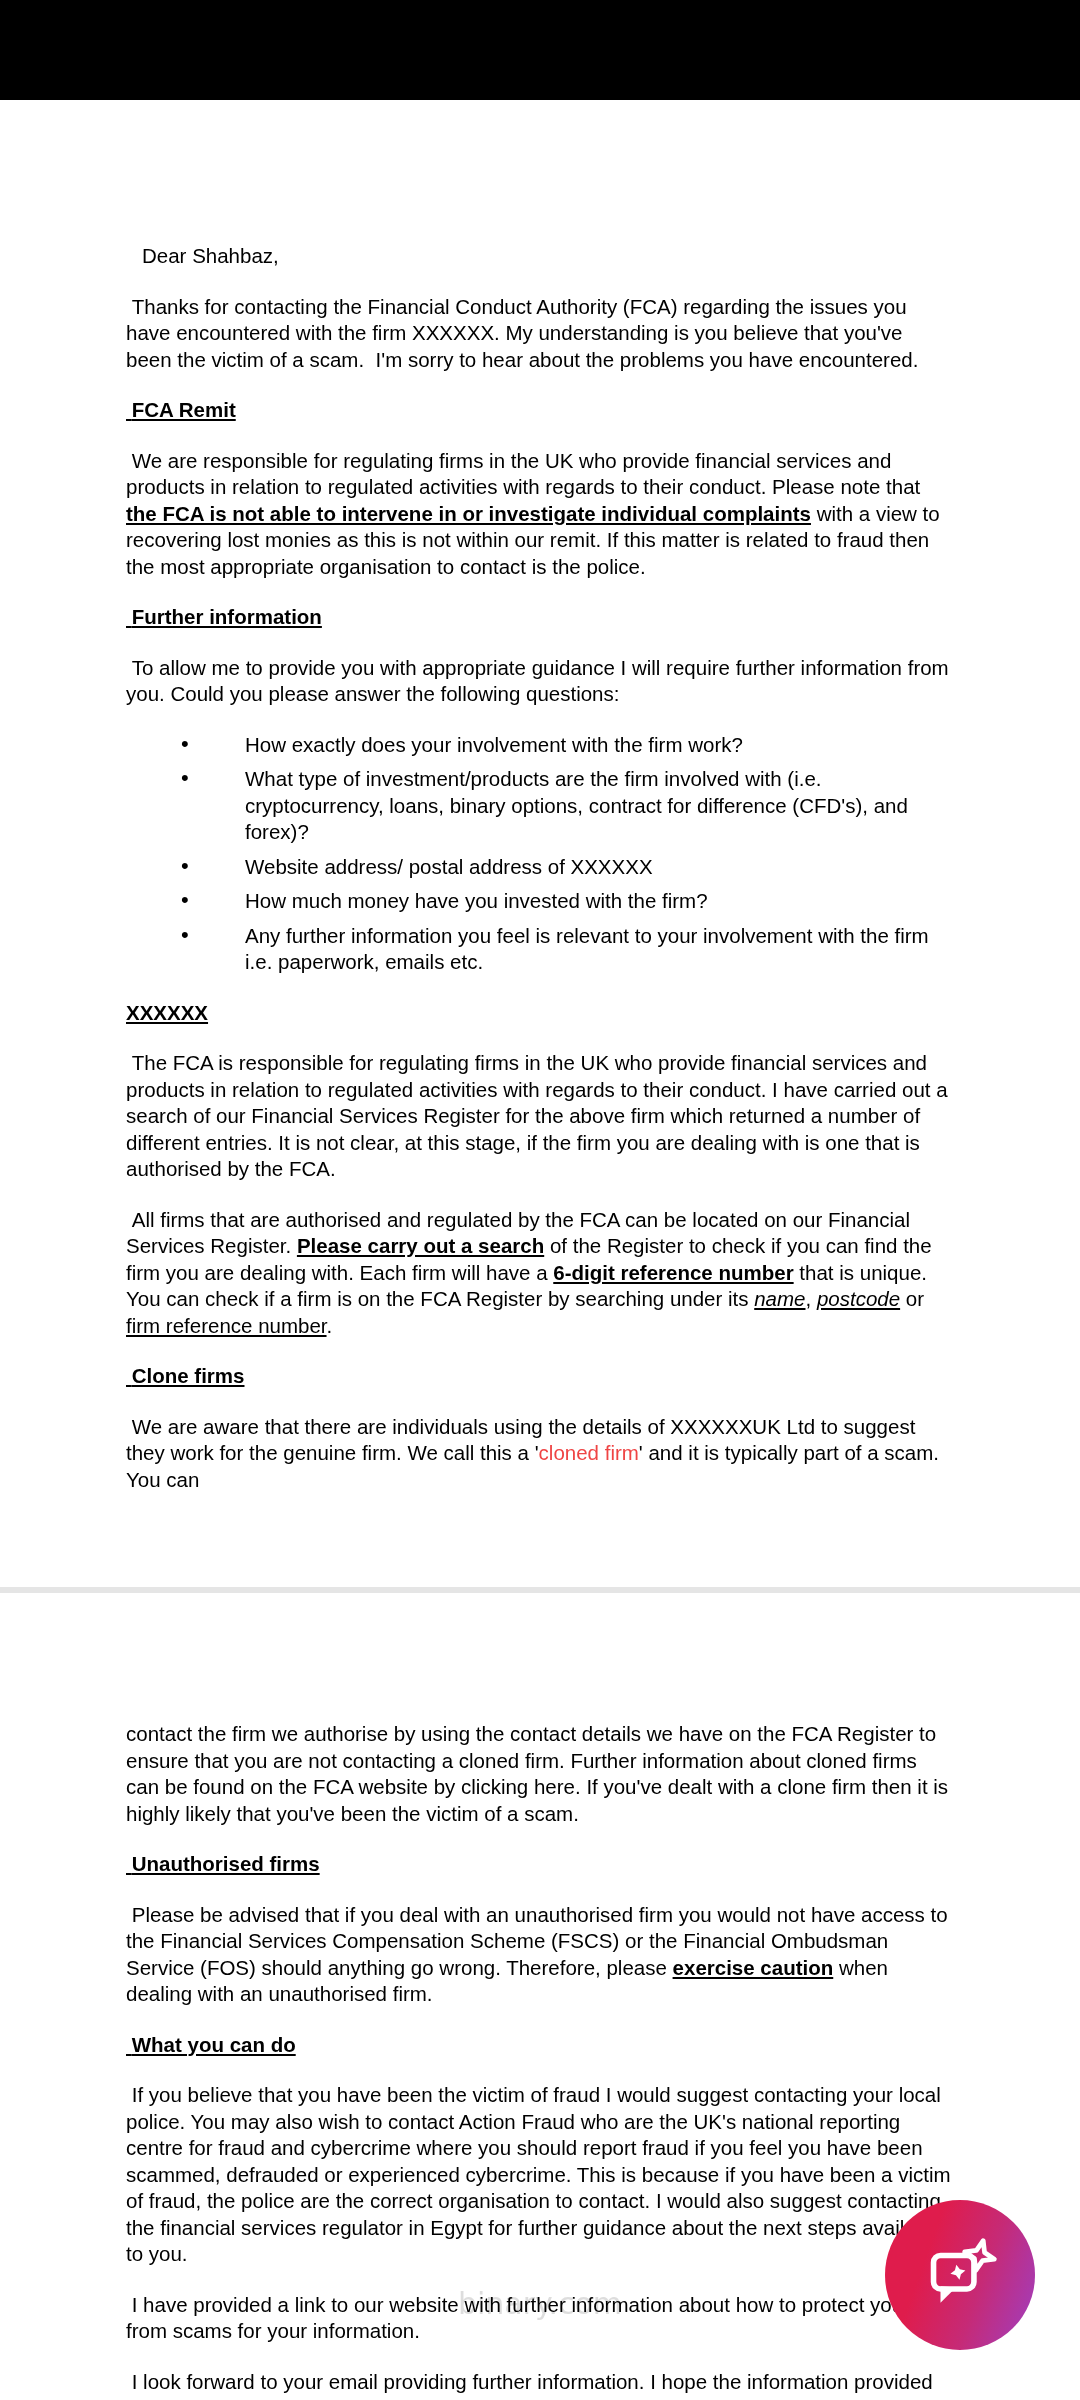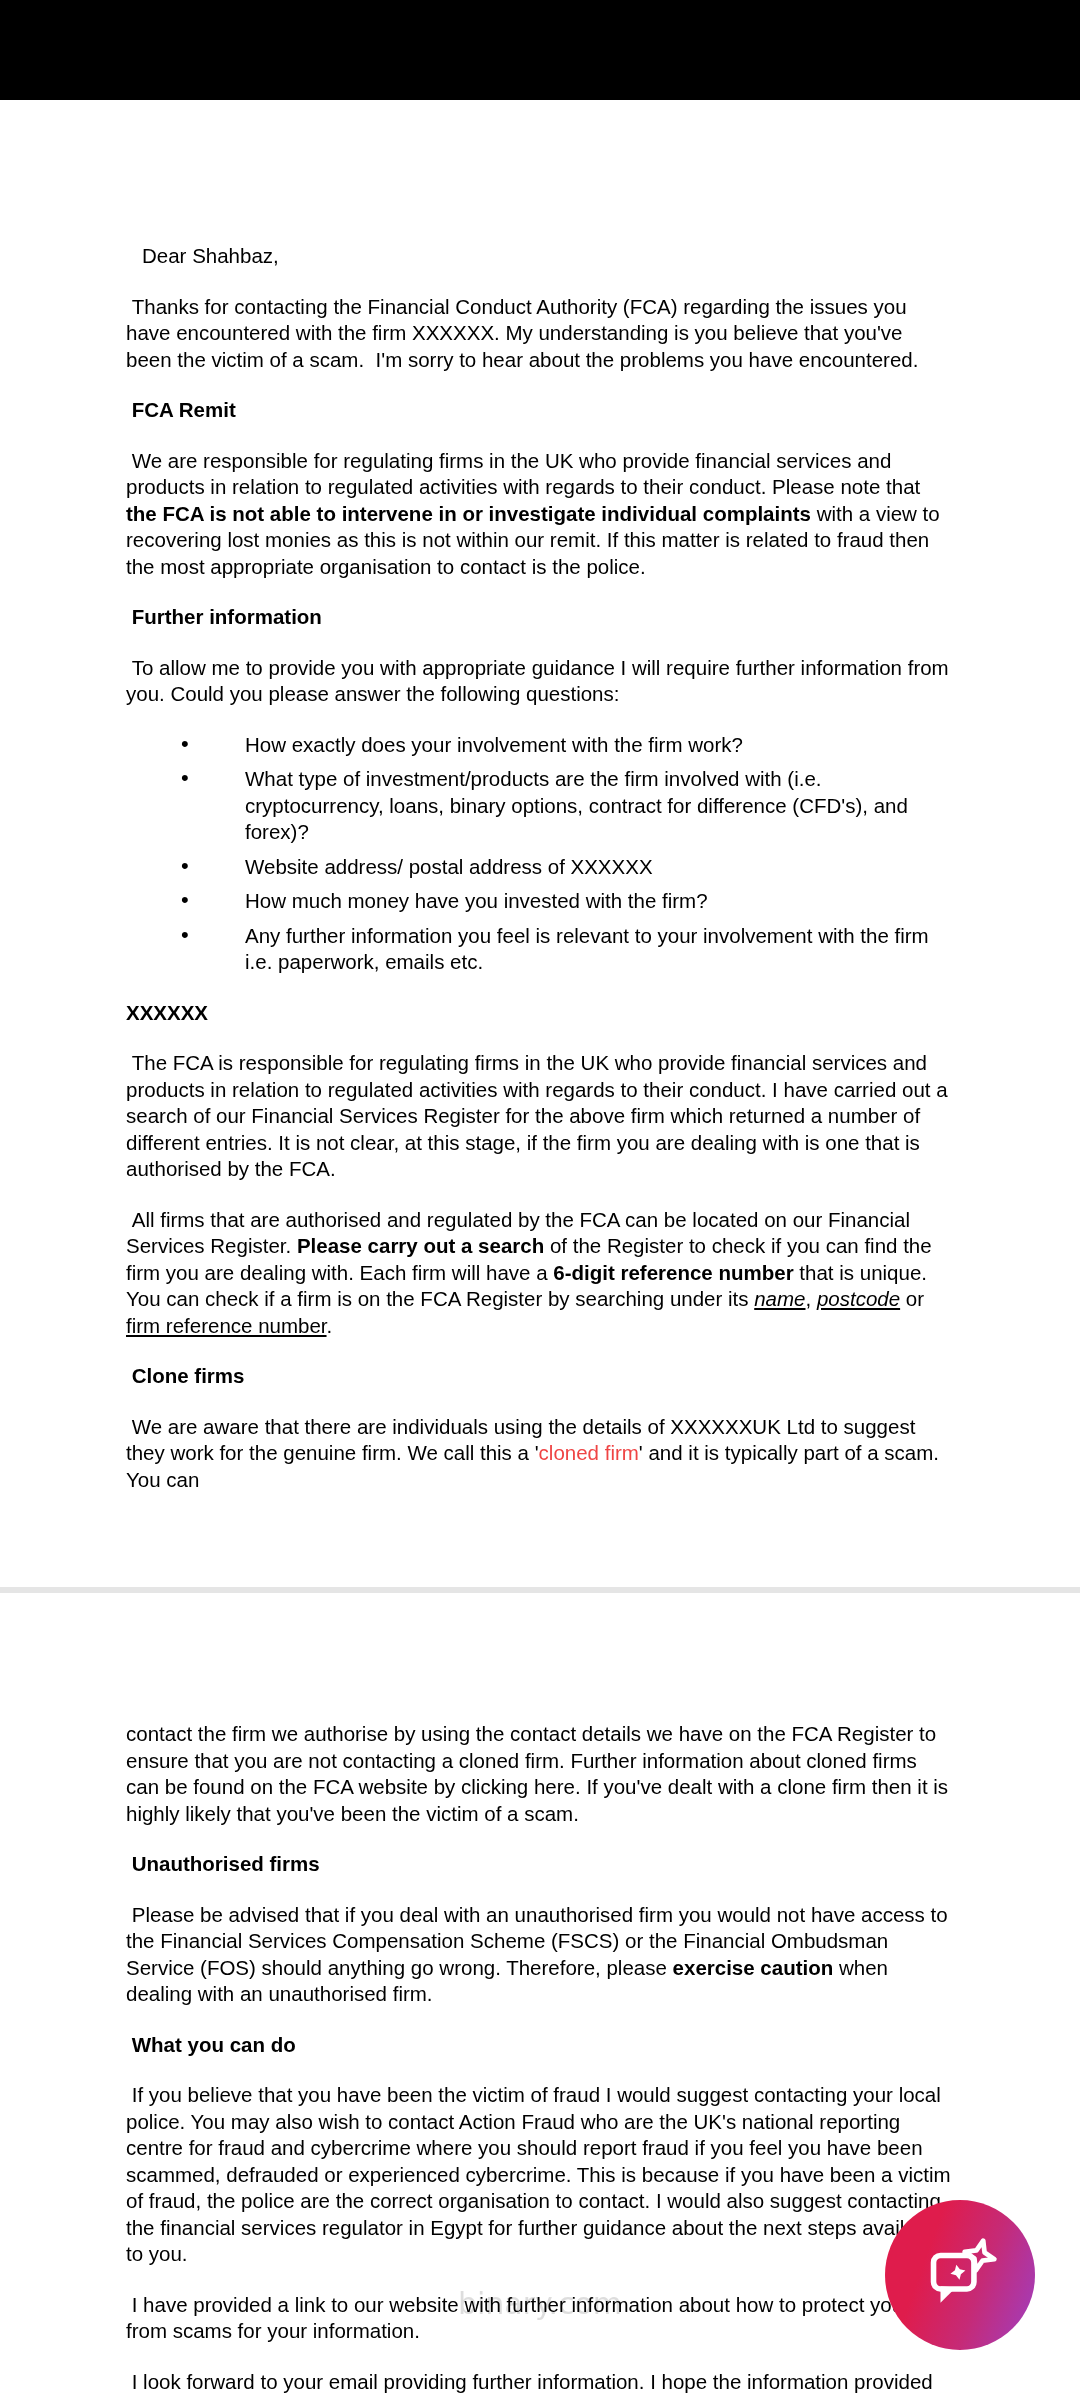--- a/index.html
+++ b/index.html
@@ -11,21 +11,21 @@
   .statusbar{height:100px;background:#000;width:100%;}
   .doc{
     position:relative;z-index:1;
     padding:143px 128px 0 126px;
     font-size:20.5px;line-height:26.5px;
     white-space:pre-wrap;
   }
   .blk{margin:24px 0 0 0;}
   .blk:first-child{margin-top:0;margin-left:16px;}
   .heading{font-weight:bold;}
-  .run.b{font-weight:bold;}
+  .run.b{font-weight:bold;text-decoration:underline;}
   .run.i{font-style:italic;}
   .run.u{text-decoration:underline;}
   .run.red{color:#ef4444;}
   ul.bullets{list-style:none;margin:24px 0 0 0;padding:0 0 0 111px;}
   ul.bullets li{position:relative;margin:8px;}
   ul.bullets li::before{
     content:"\2022";
     position:absolute;left:-64px;top:-1px;
     font-size:22px;
   }

